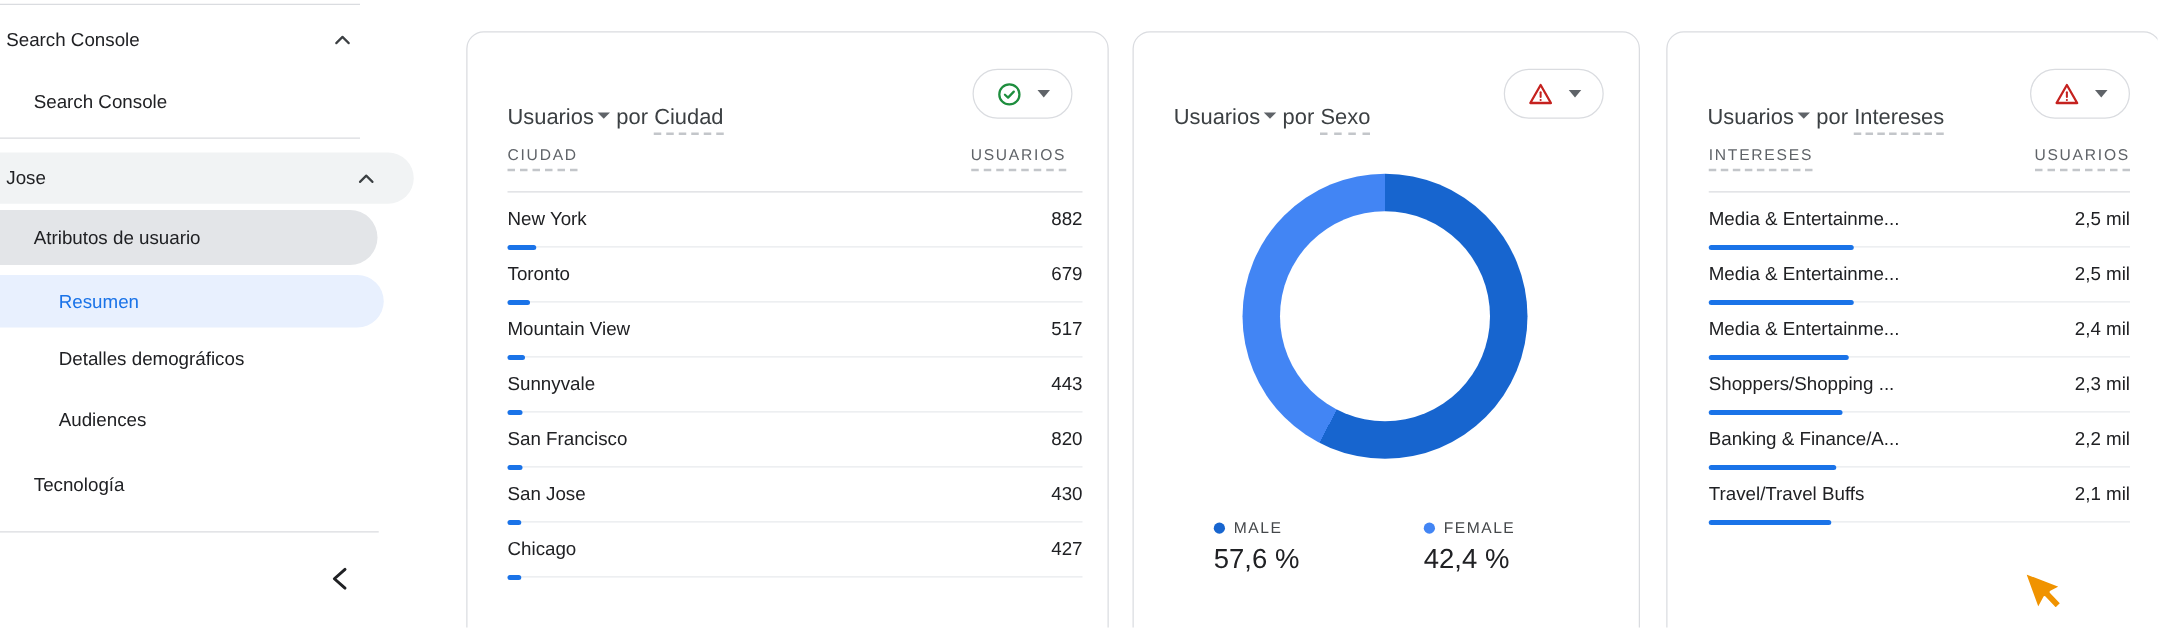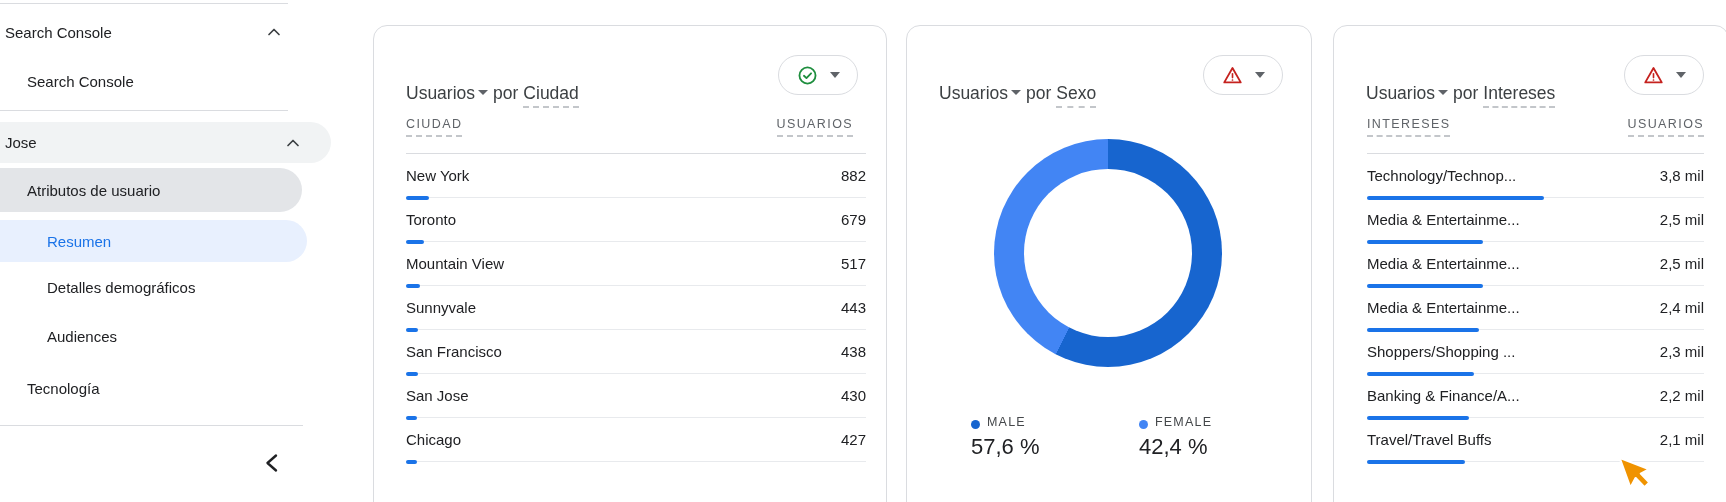--- a/index.html
+++ b/index.html
@@ -35,21 +35,21 @@
   .tbl{position:absolute;top:127px;left:32px;right:20px;border-top:1px solid #dadce0;}
   .trow{position:relative;height:43px;display:flex;align-items:center;justify-content:space-between;border-bottom:1px solid #e8eaed;font-size:15px;color:#202124;cursor:pointer;}
   .tlabel{white-space:nowrap;}
   .tvalue{white-space:nowrap;}
   .tbar{position:absolute;left:0;bottom:-2.5px;height:4px;background:#1a73e8;border-radius:2px;}
   
   .donut{position:absolute;left:87px;top:113px;width:228px;height:228px;border-radius:50%;cursor:pointer;}
   .donut::after{content:"";position:absolute;inset:30px;background:#fff;border-radius:50%;}
   .legend{position:absolute;top:389px;left:0;right:0;}
   .legend-item{position:absolute;top:0;}
-  .legend-row{display:flex;align-items:flex-end;gap:7px;font-size:12.5px;letter-spacing:1.2px;color:#44474a;}
+  .legend-row{display:flex;align-items:center;gap:7px;font-size:12.5px;letter-spacing:1.2px;color:#44474a;}
   .legend-dot{width:9px;height:9px;border-radius:50%;}
   .legend-val{margin-top:5px;font-size:22px;color:#202124;}
   
   .cursor{position:absolute;left:1605px;top:450px;pointer-events:none;}
 </style>
 </head>
 <body>
 
 <nav class="sidebar">
   <div class="sb-divider" style="top:3px;width:288px;"></div>
@@ -143,21 +143,21 @@
     <span class="tvalue">517</span>
     <i class="tbar" style="width: 14px;"></i>
   </div>
       <div class="trow">
     <span class="tlabel">Sunnyvale</span>
     <span class="tvalue">443</span>
     <i class="tbar" style="width: 12px;"></i>
   </div>
       <div class="trow">
     <span class="tlabel">San Francisco</span>
-    <span class="tvalue">438</span>
+    <span class="tvalue">820</span>
     <i class="tbar" style="width: 12px;"></i>
   </div>
       <div class="trow">
     <span class="tlabel">San Jose</span>
     <span class="tvalue">430</span>
     <i class="tbar" style="width: 11px;"></i>
   </div>
       <div class="trow">
     <span class="tlabel">Chicago</span>
     <span class="tvalue">427</span>
@@ -222,25 +222,20 @@
       <circle cx="12" cy="16.7" r="0.9" fill="#c5221f"></circle>
     </svg>
     <i class="caret-pill"></i>
   </button>
   <div class="col-head" style="left:33px;right:24px;">
     <span>INTERESES</span>
     <span>USUARIOS</span>
   </div>
   <div class="tbl" style="left:33px;right:24px;">
       <div class="trow">
-    <span class="tlabel">Technology/Technop...</span>
-    <span class="tvalue">3,8 mil</span>
-    <i class="tbar" style="width: 177px;"></i>
-  </div>
-      <div class="trow">
     <span class="tlabel">Media &amp; Entertainme...</span>
     <span class="tvalue">2,5 mil</span>
     <i class="tbar" style="width: 116px;"></i>
   </div>
       <div class="trow">
     <span class="tlabel">Media &amp; Entertainme...</span>
     <span class="tvalue">2,5 mil</span>
     <i class="tbar" style="width: 116px;"></i>
   </div>
       <div class="trow">

